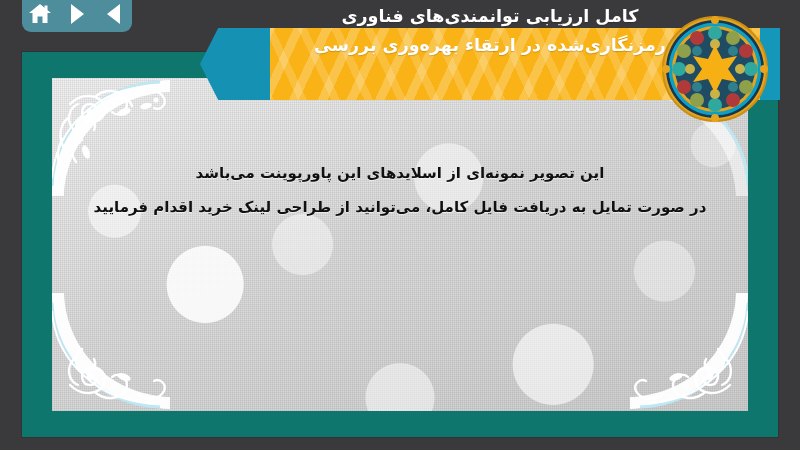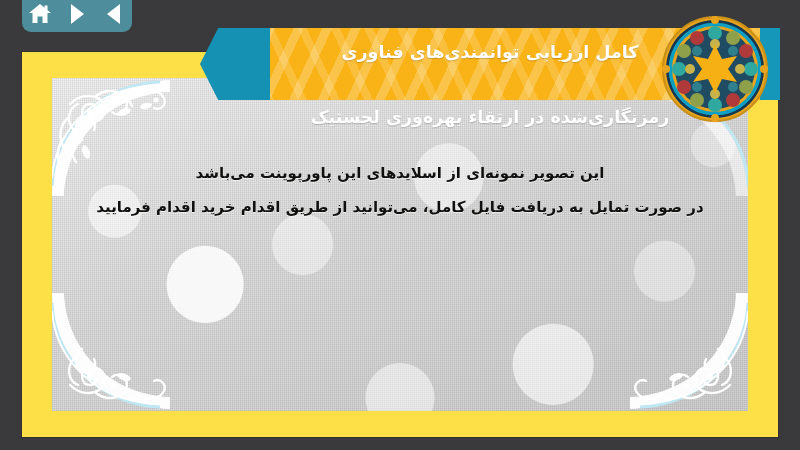--- a/index.html
+++ b/index.html
@@ -54,31 +54,31 @@
     clip-path:polygon(100% 0,100% 100%,26% 100%,0 50%,26% 0);
   }
   .title-text{
     position:absolute;left:0;top:0;width:620px;
     text-align:center;direction:rtl;
     color:#ffffff;font-size:17.5px;font-weight:bold;line-height:29px;
     padding-top:2px;box-sizing:border-box;
     text-shadow:0 1px 1px rgba(0,0,0,.18);
     white-space:nowrap;
   }
-  .title-line{display:block;margin-top:36px;}
+  .title-line{display:block;}
 
   
   .medallion{
     position:absolute;left:482px;top:16px;width:106px;height:106px;z-index:35;
   }
 
   
   .frame{
     position:absolute;left:22px;top:52px;width:756px;height:385px;
-    background:#fde047;z-index:10;
+    background:#0f766e;z-index:10;
     box-shadow:0 0 0 1px rgba(0,0,0,.12);
   }
   .frame-inner{
     position:absolute;left:30px;top:26px;right:30px;bottom:26px;
     background-color:#d2d2d2;
     background-image:
       radial-gradient(circle at 22% 62%,rgba(255,255,255,.85) 0 38px,rgba(255,255,255,0) 39px),
       radial-gradient(circle at 9% 40%,rgba(255,255,255,.55) 0 26px,rgba(255,255,255,0) 27px),
       radial-gradient(circle at 36% 50%,rgba(255,255,255,.45) 0 30px,rgba(255,255,255,0) 31px),
       radial-gradient(circle at 57% 30%,rgba(255,255,255,.5) 0 34px,rgba(255,255,255,0) 35px),
@@ -127,21 +127,21 @@
     </div>
   </div>
 
   <div class="title-zone">
     <div class="yellow-band"></div>
     <div class="band-cap"></div>
     <div class="teal-arrow"></div>
 
     <div class="title-text">
       <span class="title-line">کامل ارزیابی توانمندی‌های فناوری</span>
-      <span class="title-line">رمزنگاری‌شده در ارتقاء بهره‌وری لجستیک</span>
+      <span class="title-line">رمزنگاری‌شده در ارتقاء بهره‌وری بررسی</span>
     </div>
 
     <div class="medallion">
       <svg width="106" height="106" viewBox="0 0 106 106">
         <circle cx="53" cy="53" r="52" fill="#e8a41c"></circle>
         <circle cx="53" cy="53" r="49" fill="#17384f"></circle>
         <circle cx="53" cy="53" r="46" fill="#0e9fc4"></circle>
         <circle cx="53" cy="53" r="43" fill="#e8a41c"></circle>
         <circle cx="53" cy="53" r="40" fill="#1f4b63"></circle>
         <g>
@@ -254,19 +254,19 @@
           <g fill="#ffffff">
             <circle cx="38" cy="34" r="3"></circle>
               <circle cx="62" cy="26" r="2.6"></circle>
             <ellipse cx="72" cy="34" rx="7" ry="3.4" transform="rotate(-20 72 34)"></ellipse>
           </g>
         </svg>
       </div>
 
       <div class="body-text">
         <span class="body-line">این تصویر نمونه‌ای از اسلایدهای این پاورپوینت می‌باشد</span>
-        <span class="body-line">در صورت تمایل به دریافت فایل کامل، می‌توانید از طریق اقدام خرید اقدام فرمایید</span>
+        <span class="body-line">در صورت تمایل به دریافت فایل کامل، می‌توانید از طراحی لینک خرید اقدام فرمایید</span>
       </div>
 
     </div>
   </div>
 
 </div>
 
 </body></html>

